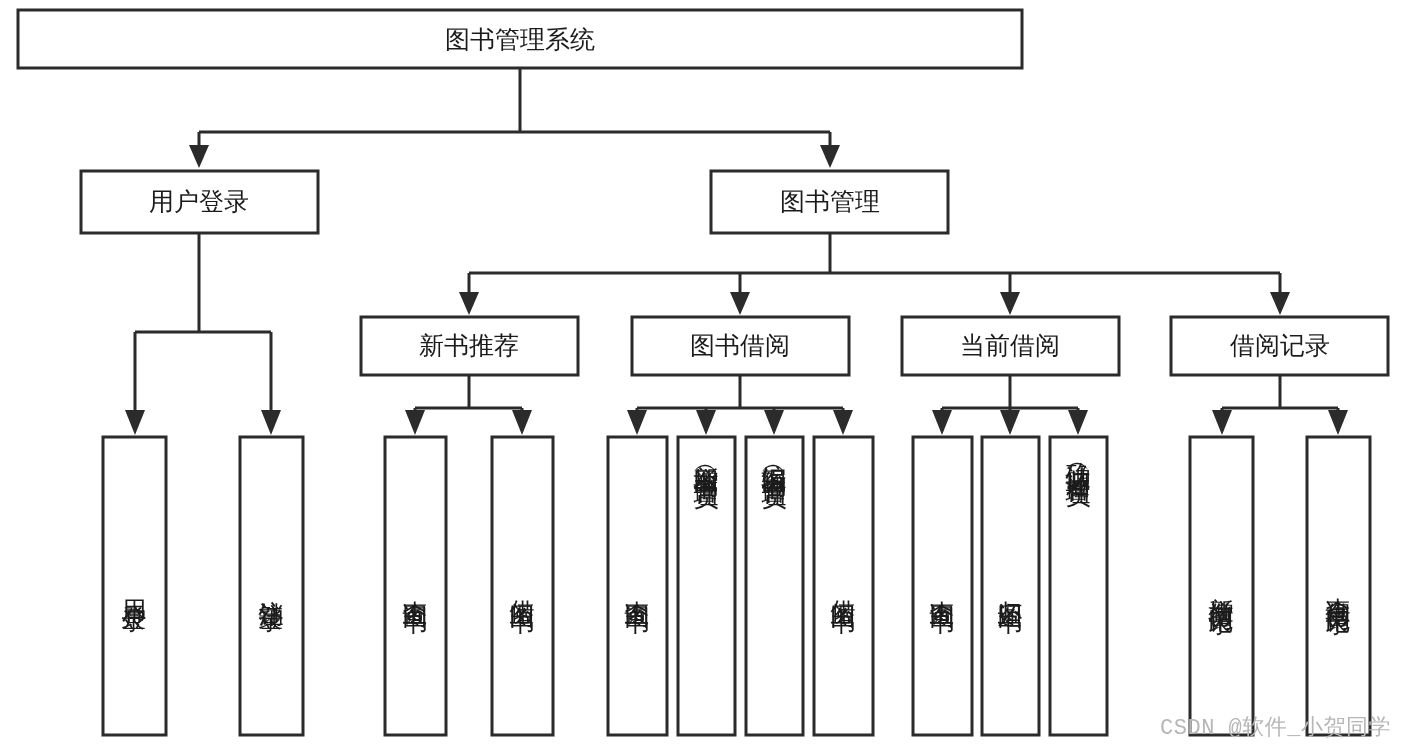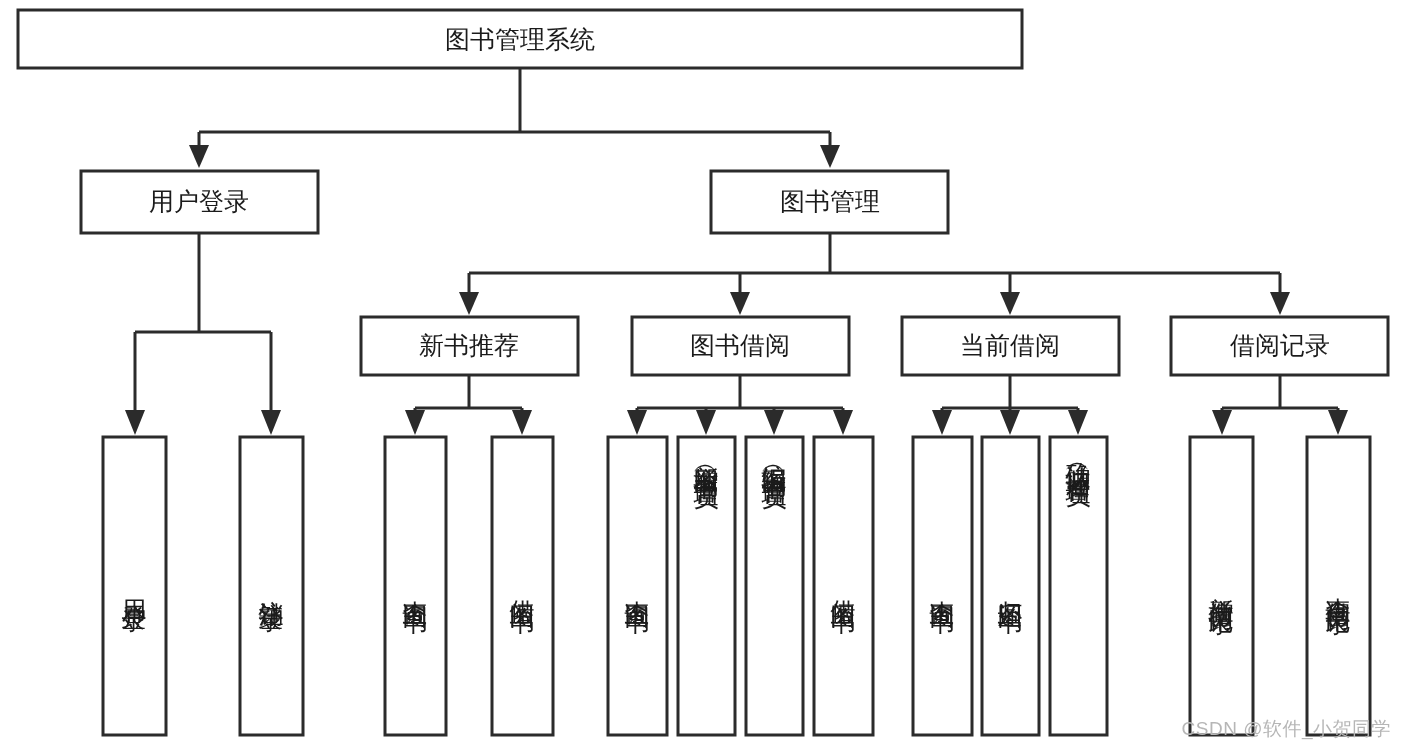--- a/index.html
+++ b/index.html
@@ -64,22 +64,22 @@
     font-size: 25px;
     line-height: 1.28;
     letter-spacing: 3px;
     color: #1b1b1b;
     white-space: nowrap;
   }
   .watermark {
     position: absolute;
     right: 14px;
     bottom: 5px;
-    font-family: Liberation Sans, sans-serif;
-    font-size: 19px;
+    font-family: Liberation Mono, monospace;
+    font-size: 22px;
     color: #b6b6b6;
     letter-spacing: 0.5px;
     white-space: nowrap;
   }
 </style>
 </head>
 <body>
 
 <div id="diagram-root">
 

